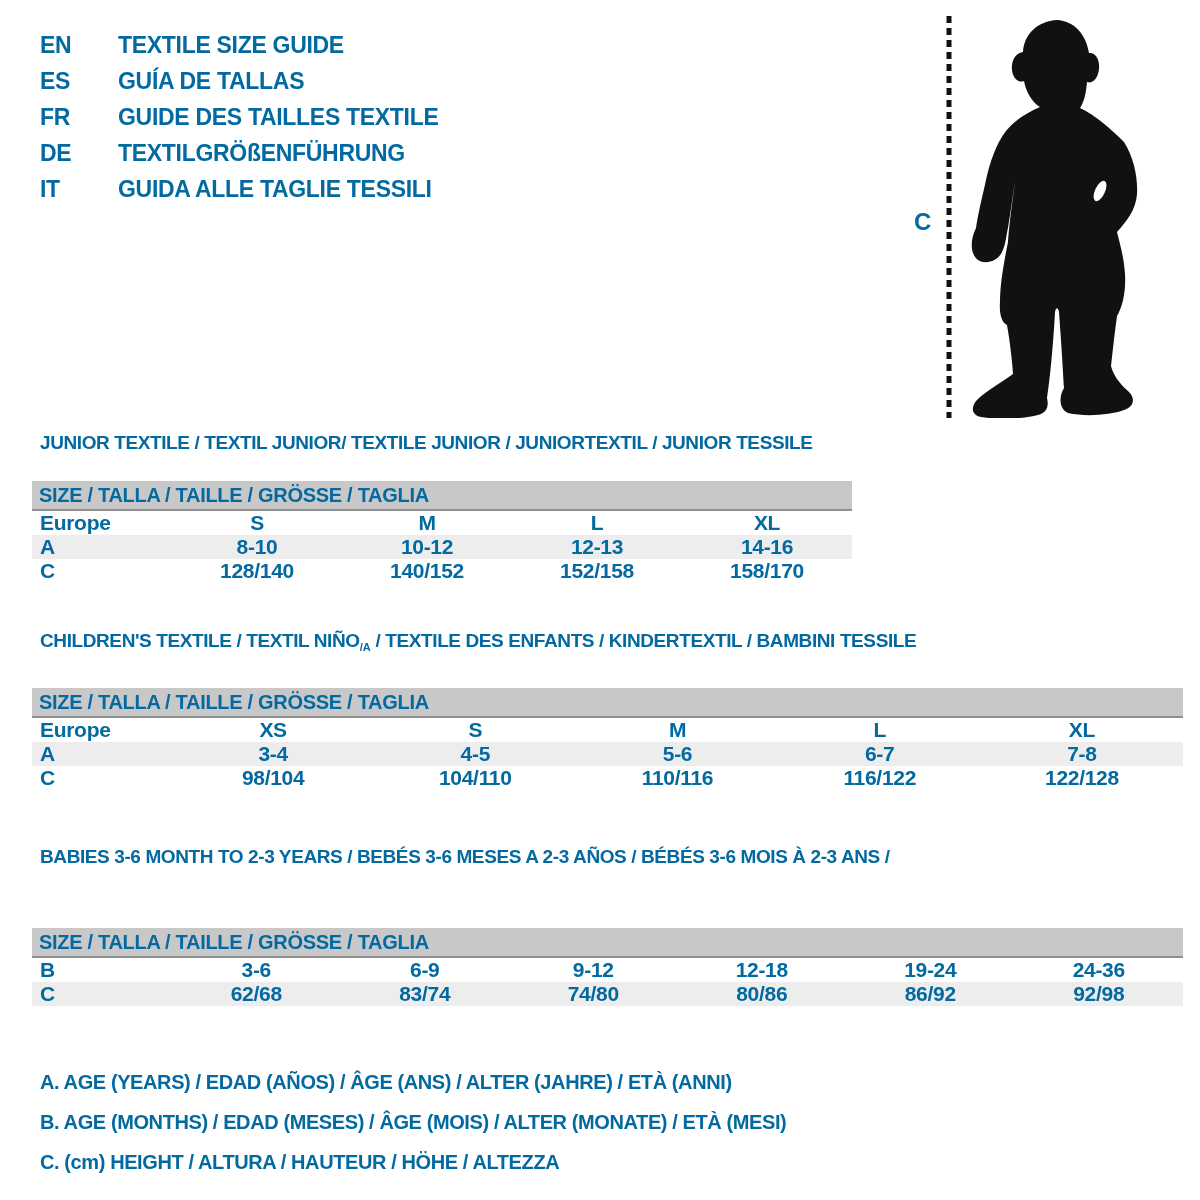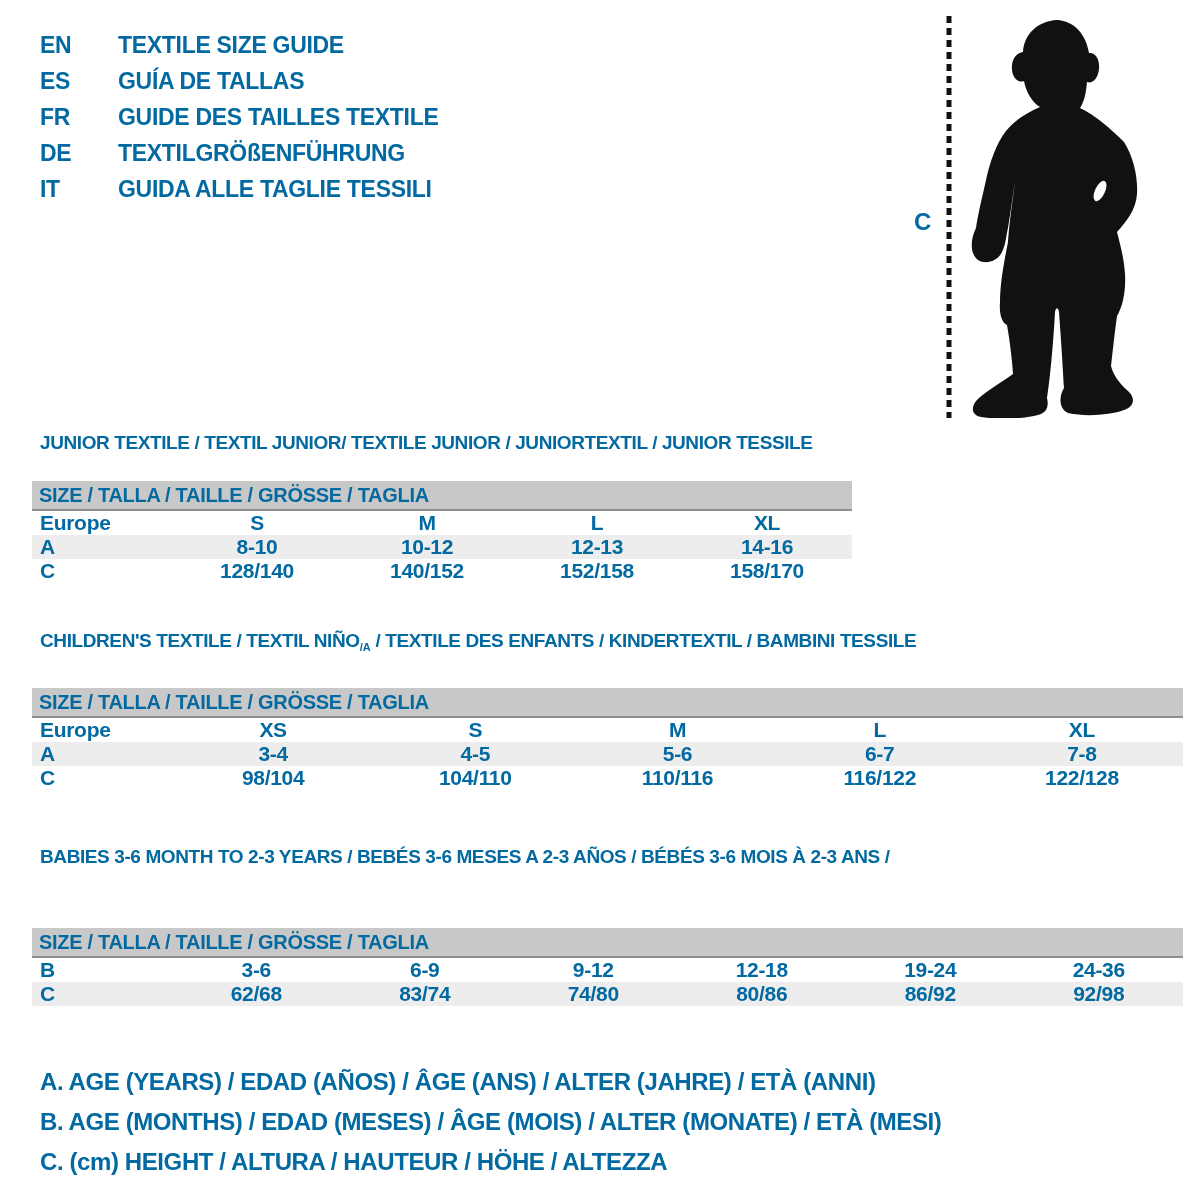--- a/index.html
+++ b/index.html
@@ -30,21 +30,21 @@
     display:flex; align-items:center; padding-left:7px; box-sizing:border-box;
     font-size:20px; letter-spacing:-0.3px;
   }
   .trow { display:flex; height:24px; align-items:flex-start; font-size:21px; letter-spacing:-0.3px; }
   .trow.shaded { background:#ededed; }
   .tlabel { flex:0 0 140px; width:140px; padding-left:8px; box-sizing:border-box; }
   .tcell { flex:1; text-align:center; white-space:nowrap; }
 
   
   .legend { position:absolute; left:40px; top:1062px; }
-  .legend-line { height:40px; display:flex; align-items:center; font-size:24px; letter-spacing:-0.4px; white-space:nowrap; }
+  .legend-line { height:40px; display:flex; align-items:center; font-size:20px; letter-spacing:-0.4px; white-space:nowrap; }
 </style>
 </head>
 <body>
 
 <div class="page">
 
   <div class="lang-block">
     <div class="lang-row">
       <span class="lang-code">EN</span>
       <span class="lang-label">TEXTILE SIZE GUIDE</span>

